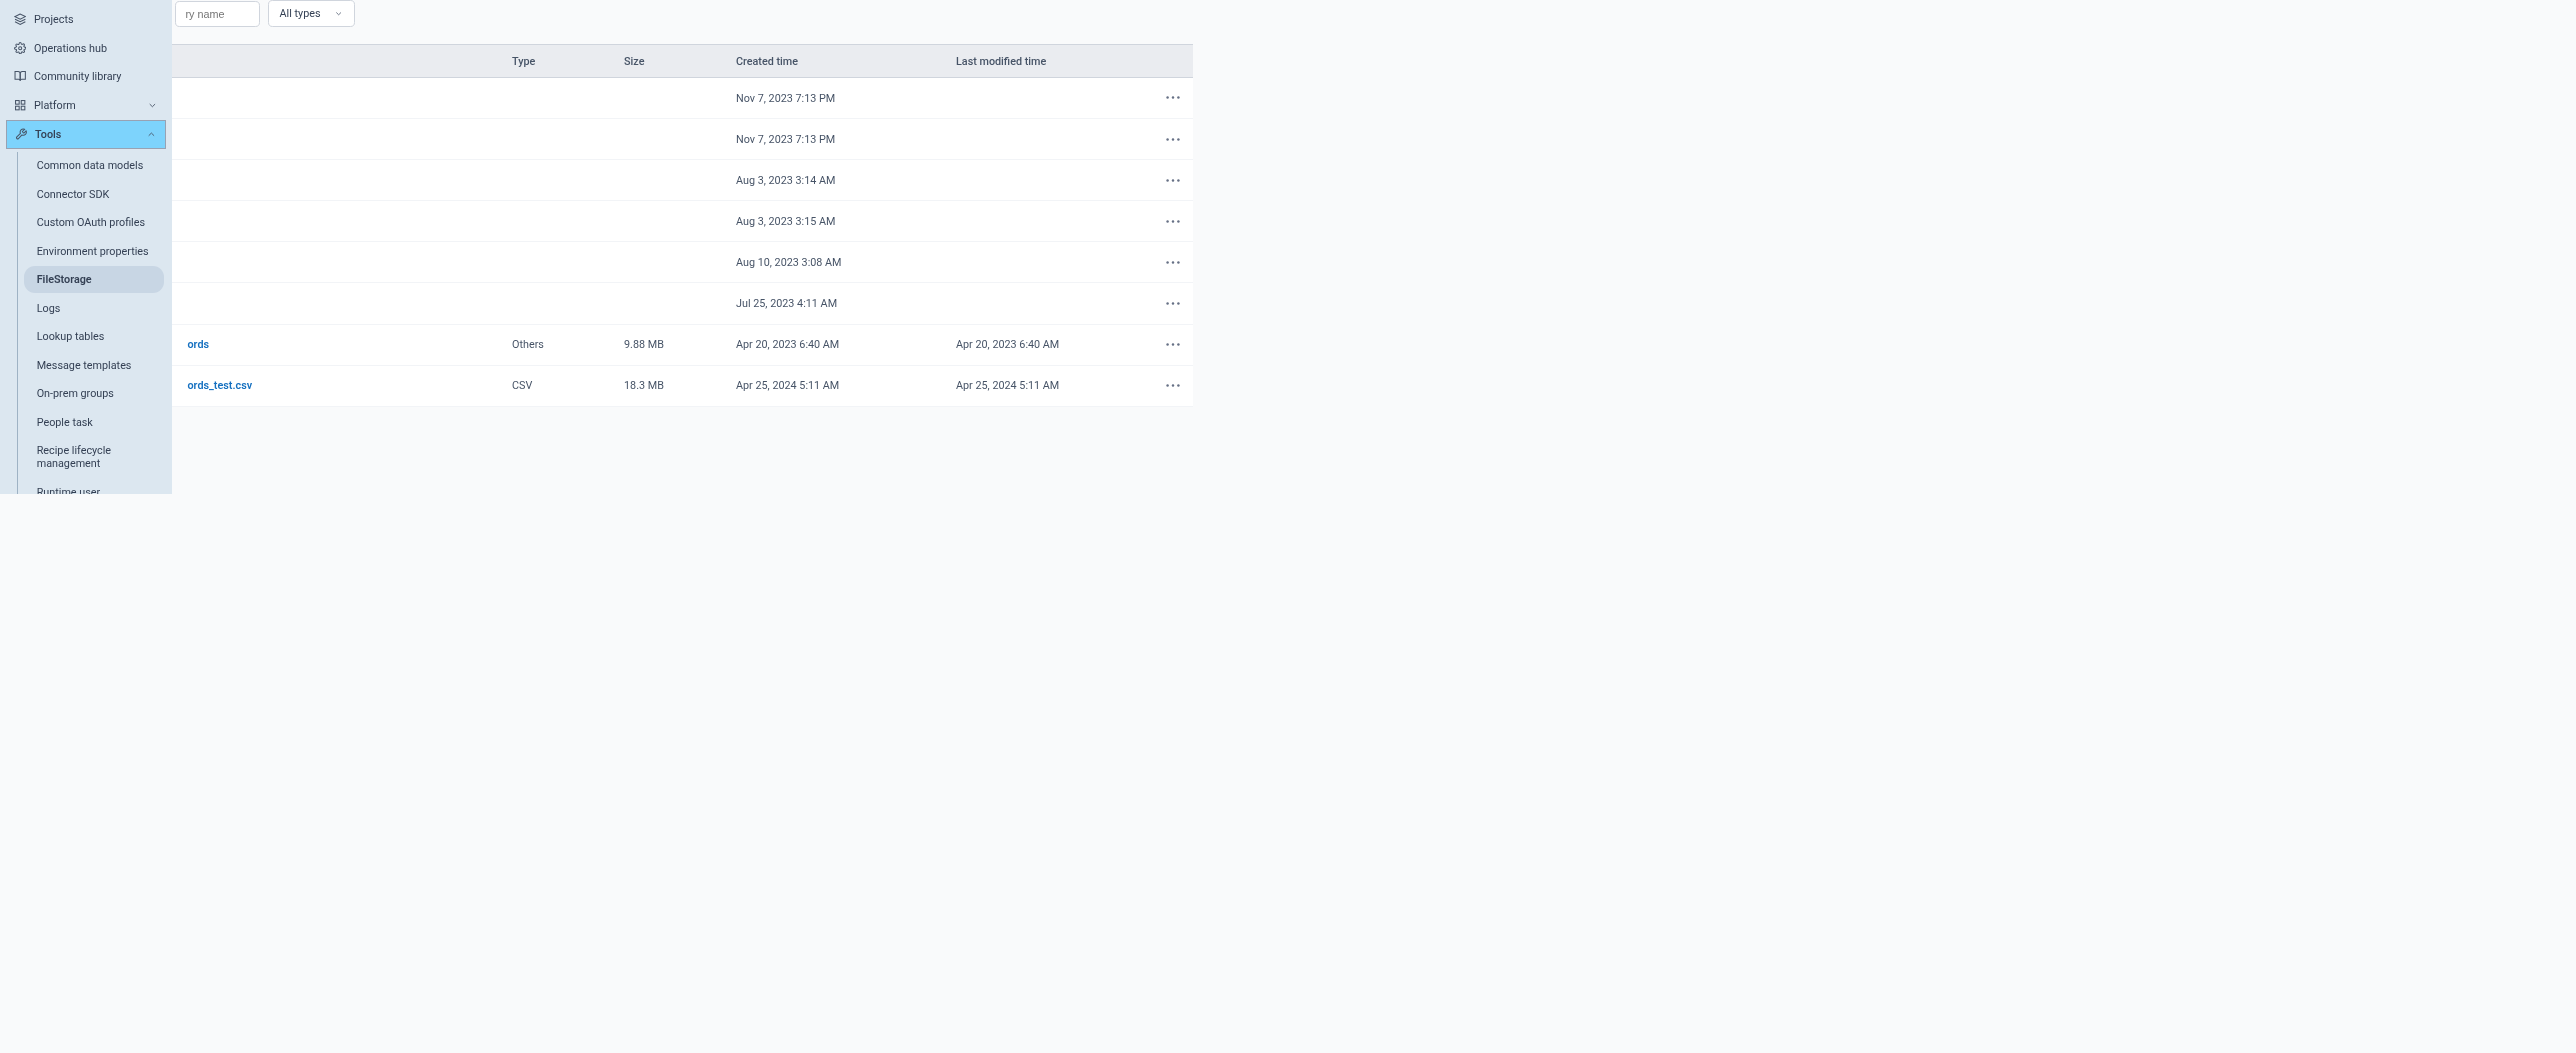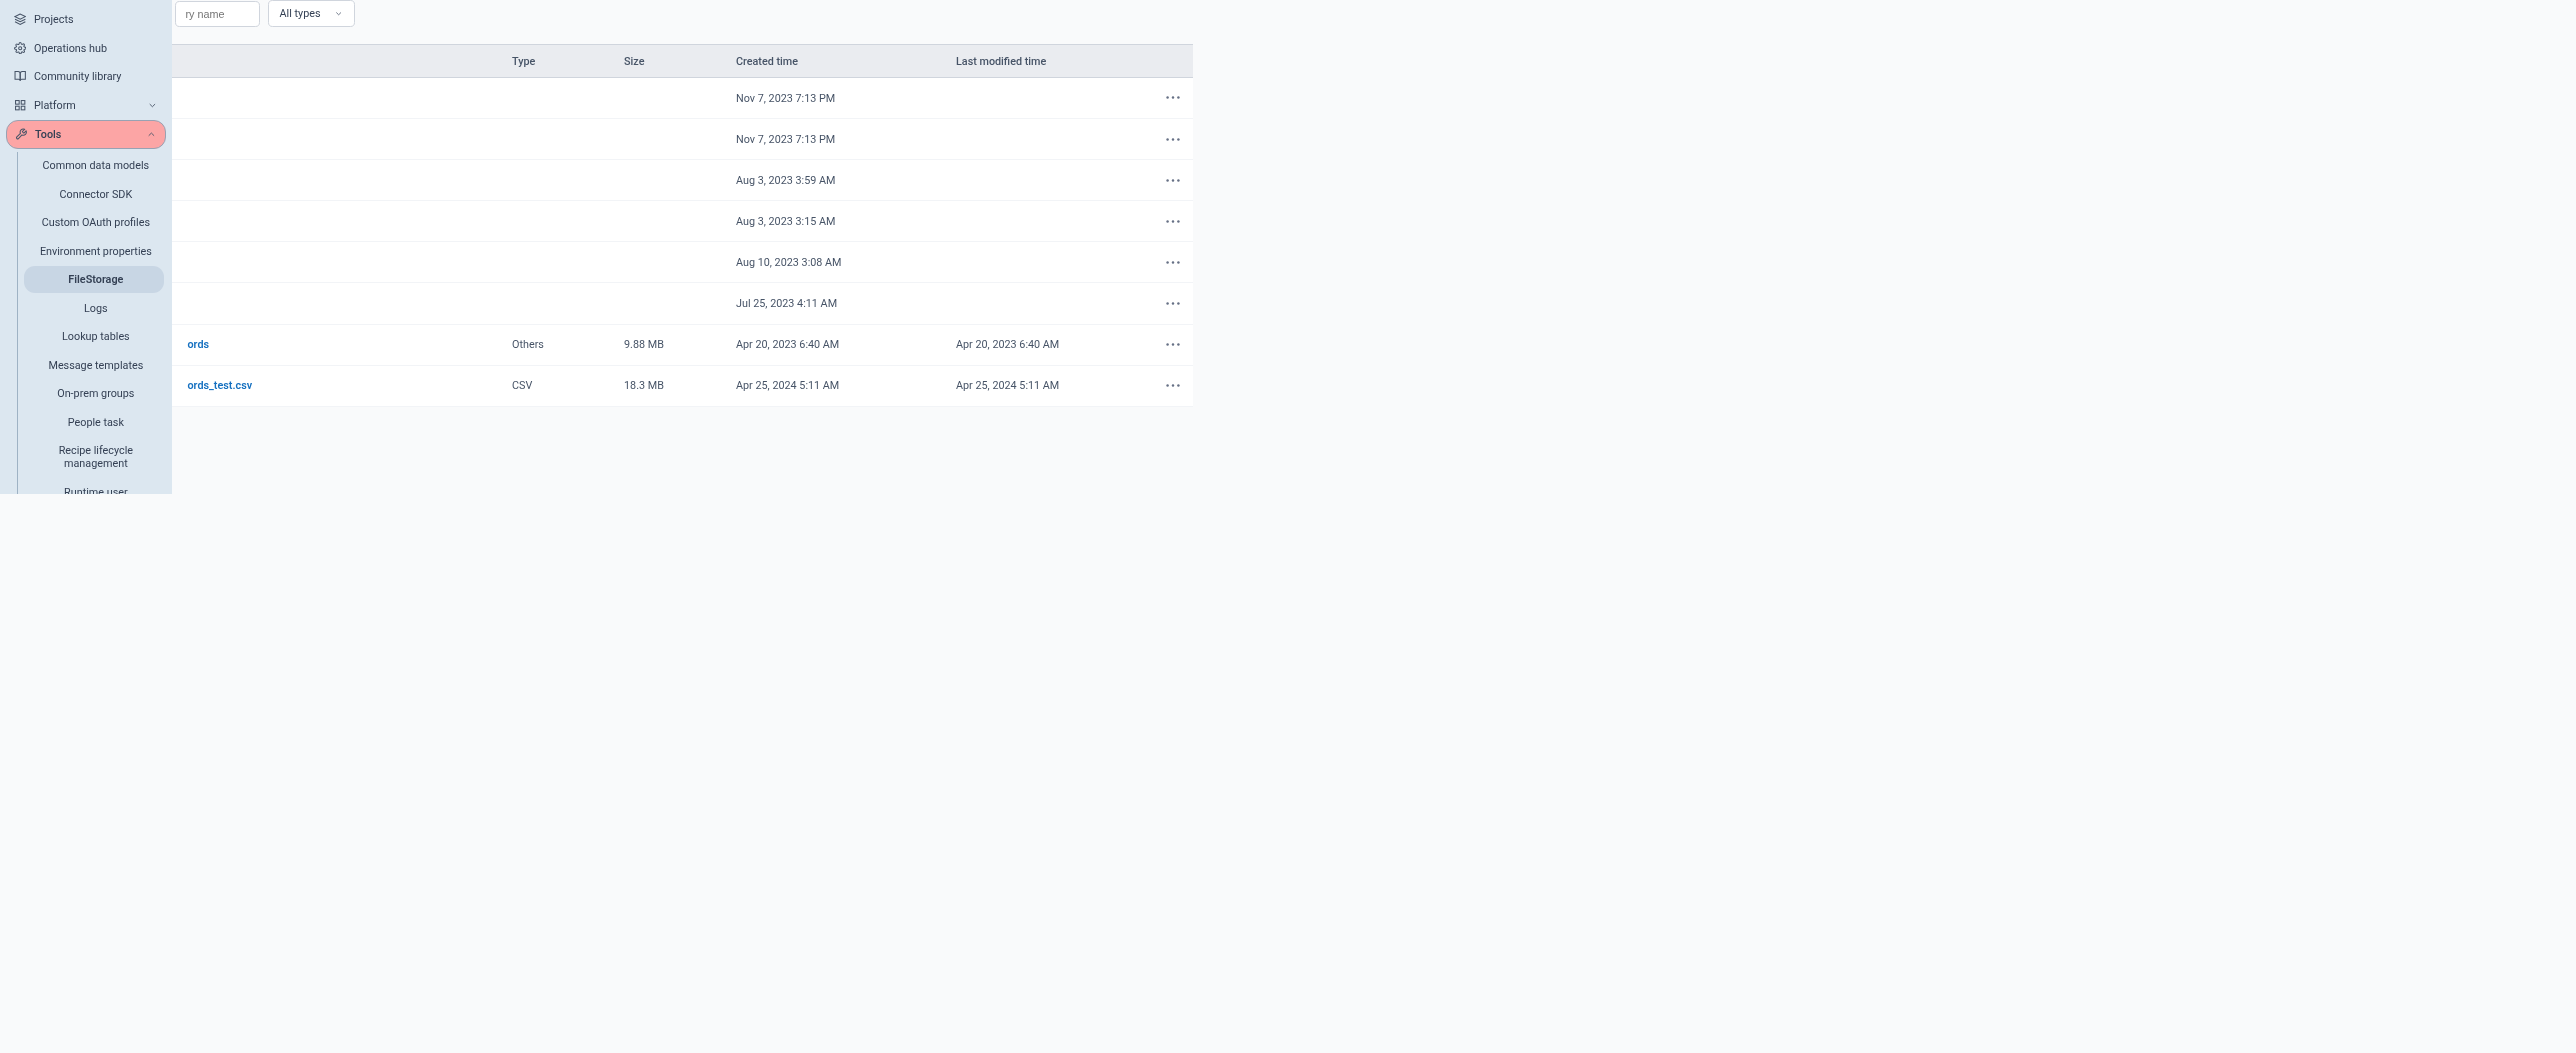--- a/index.html
+++ b/index.html
@@ -27,42 +27,41 @@
       gap: 7.7px;
       padding: 7px 7.7px;
       margin: 1.5px 3.1px;
       border-radius: 4.6px;
       cursor: pointer;
       font-size: 10.8px;
       color: #344054;
       justify-content: center;
     }
     .nav-item.active {
-      background: #fca5a5;
+      background: #7dd3fc;
       border: 0.8px solid #98a2b3;
       font-weight: 500;
-      border-radius: 12px;
+      border-radius: 0;
     }
     .nav-item .label {
       flex: 1;
     }
     .nav-item .chev {
       width: 10.8px;
       height: 10.8px;
     }
     .nav-icon {
       width: 12.4px;
       height: 12.4px;
       flex-shrink: 0;
     }
     .sub-nav {
       border-left: 0.8px solid #9eb2c4;
       margin-left: 14px;
       margin-top: 3.1px;
-      text-align: center;
     }
     .sub-nav-item {
       padding: 7px 9.3px 7px 12.4px;
       margin: 1.5px 4.6px 1.5px 6.2px;
       border-radius: 4.6px;
       cursor: pointer;
       font-size: 10.8px;
       color: #344054;
     }
     .sub-nav-item.selected {
@@ -294,21 +293,21 @@
                     <circle cx="2" cy="2" r="1.6"></circle>
                     <circle cx="9" cy="2" r="1.6"></circle>
                     <circle cx="16" cy="2" r="1.6"></circle>
                   </svg>
                 </span></div>
             </div>
             <div class="tbl-row">
               <div class="col-name"></div>
               <div class="col-type"></div>
               <div class="col-size"></div>
-              <div class="col-created">Aug 3, 2023 3:59 AM</div>
+              <div class="col-created">Aug 3, 2023 3:14 AM</div>
               <div class="col-modified"></div>
               <div class="col-actions"><span class="more-btn">
                   <svg viewBox="0 0 18 4" fill="#667085">
                     <circle cx="2" cy="2" r="1.6"></circle>
                     <circle cx="9" cy="2" r="1.6"></circle>
                     <circle cx="16" cy="2" r="1.6"></circle>
                   </svg>
                 </span></div>
             </div>
             <div class="tbl-row">

